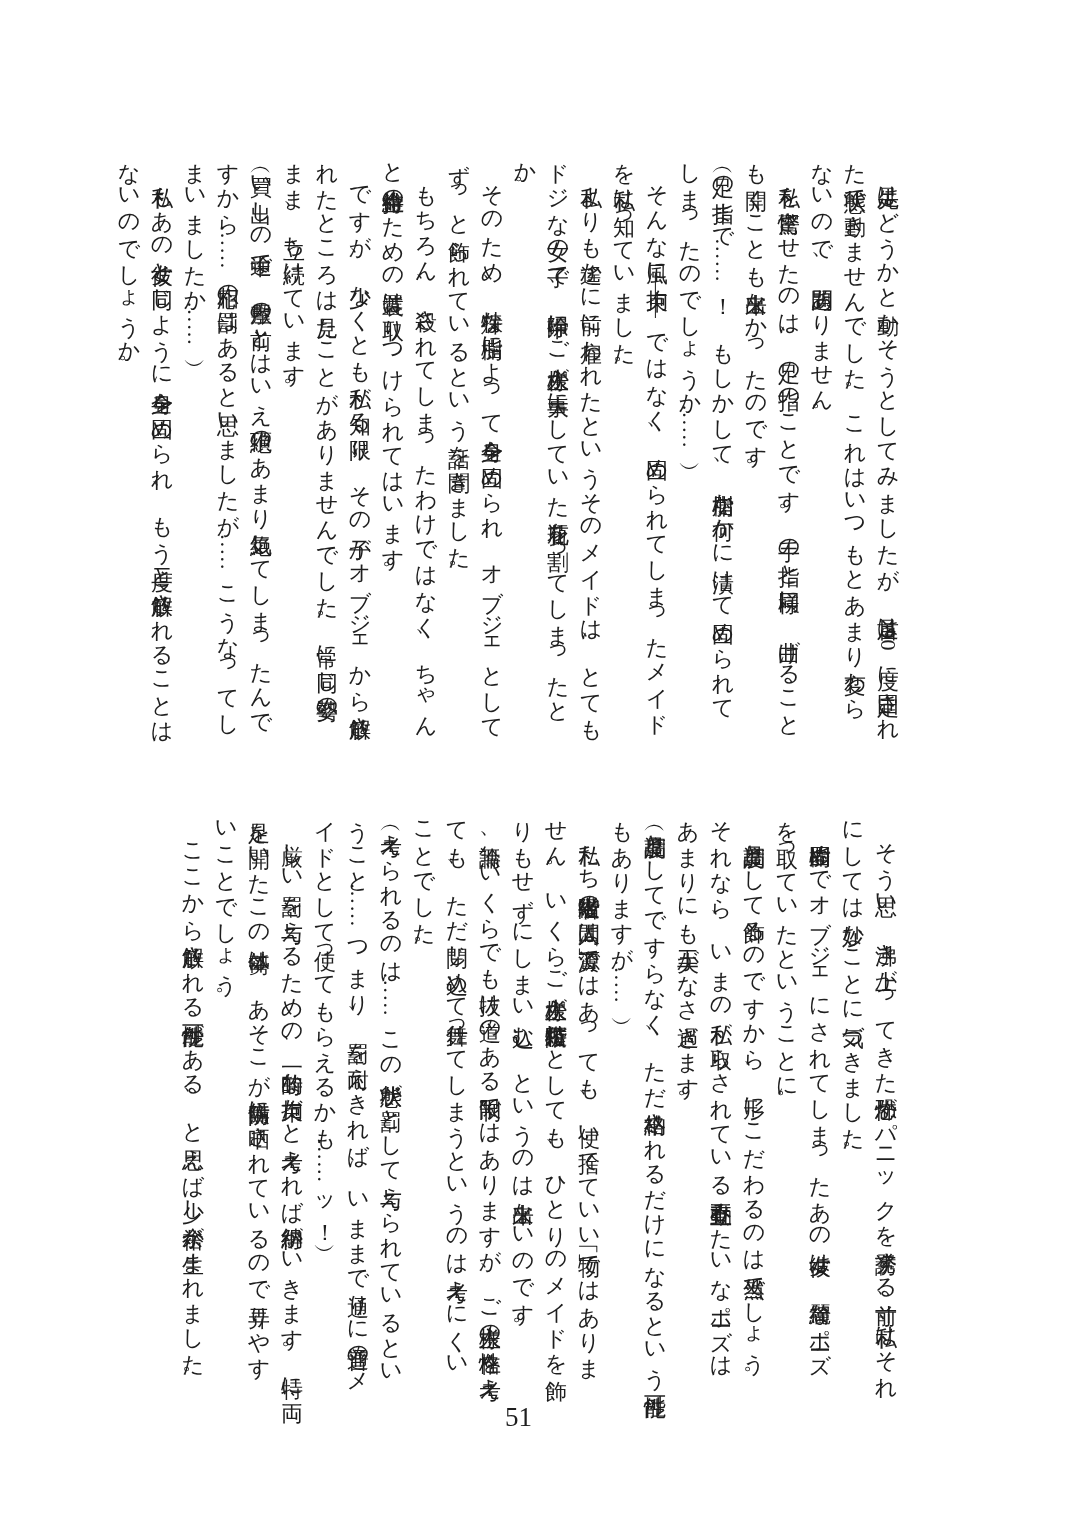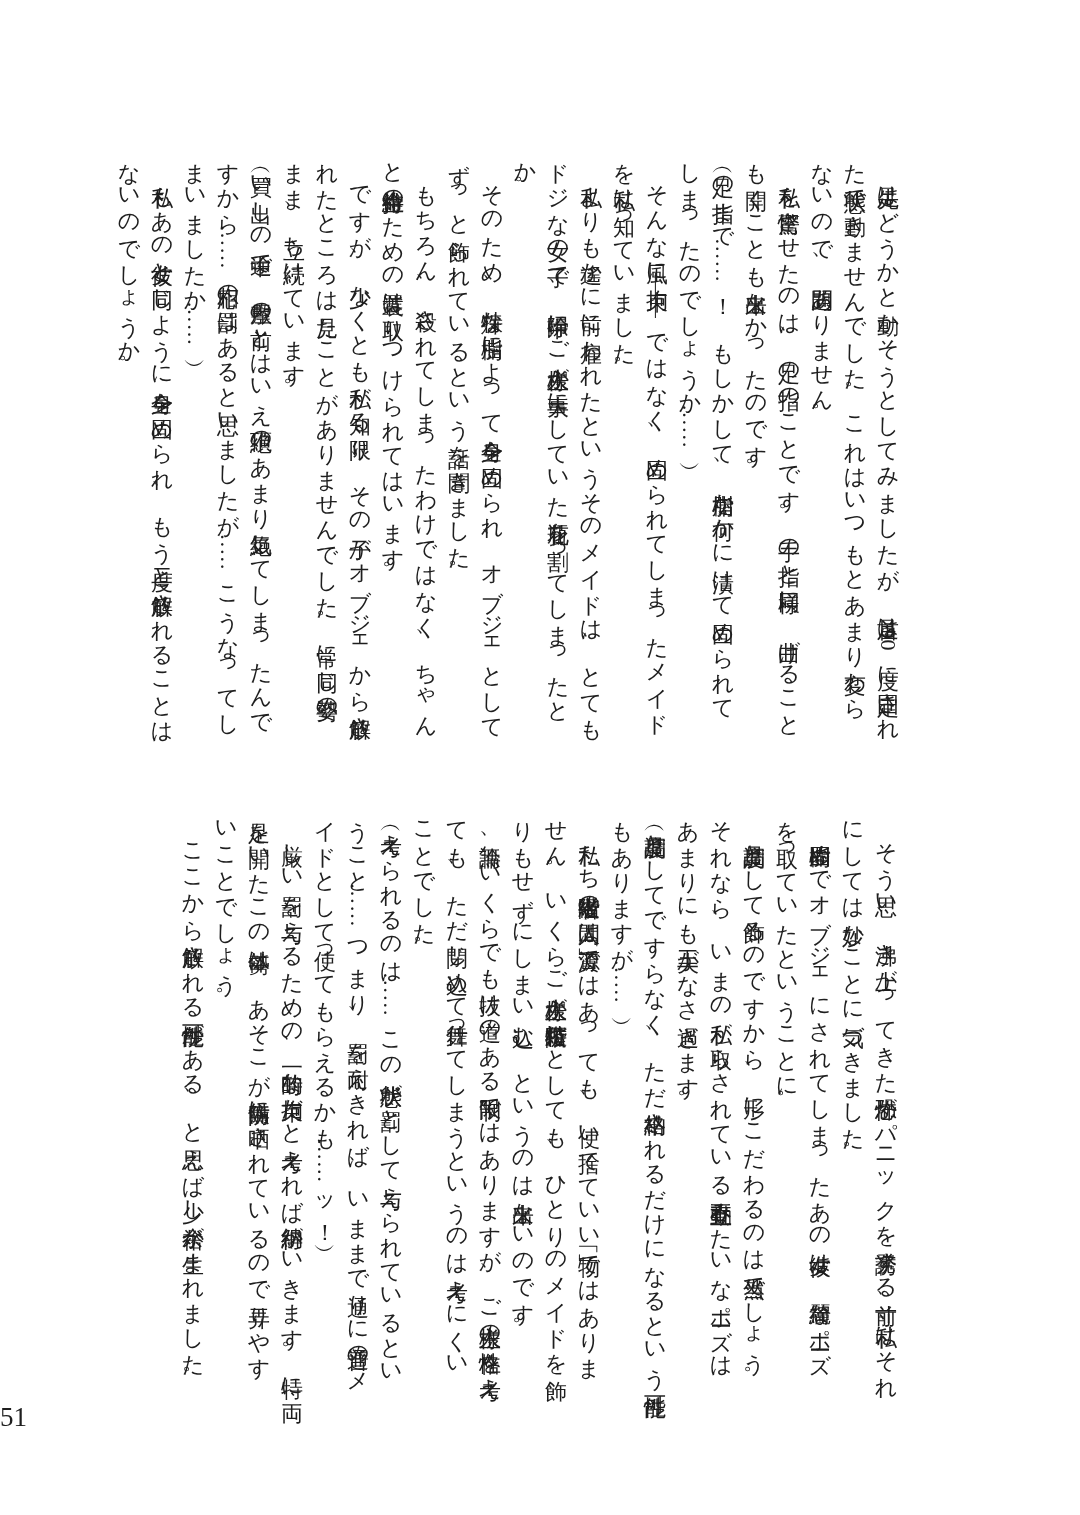--- a/index.html
+++ b/index.html
@@ -45,20 +45,21 @@
   .block-bottom {
     top: 806px;
     right: 177px;
     height: 582px;
   }
   .page-number {
     position: absolute;
     top: 1402px;
     left: 0;
     width: 1037px; 
+    text-align: center;
     font-family: "Liberation Serif", "DejaVu Serif", serif;
     font-size: 27px;
     color: #1e1e1e;
   }
 </style>
 </head>
 <body>
 
 <div class="page">
 

